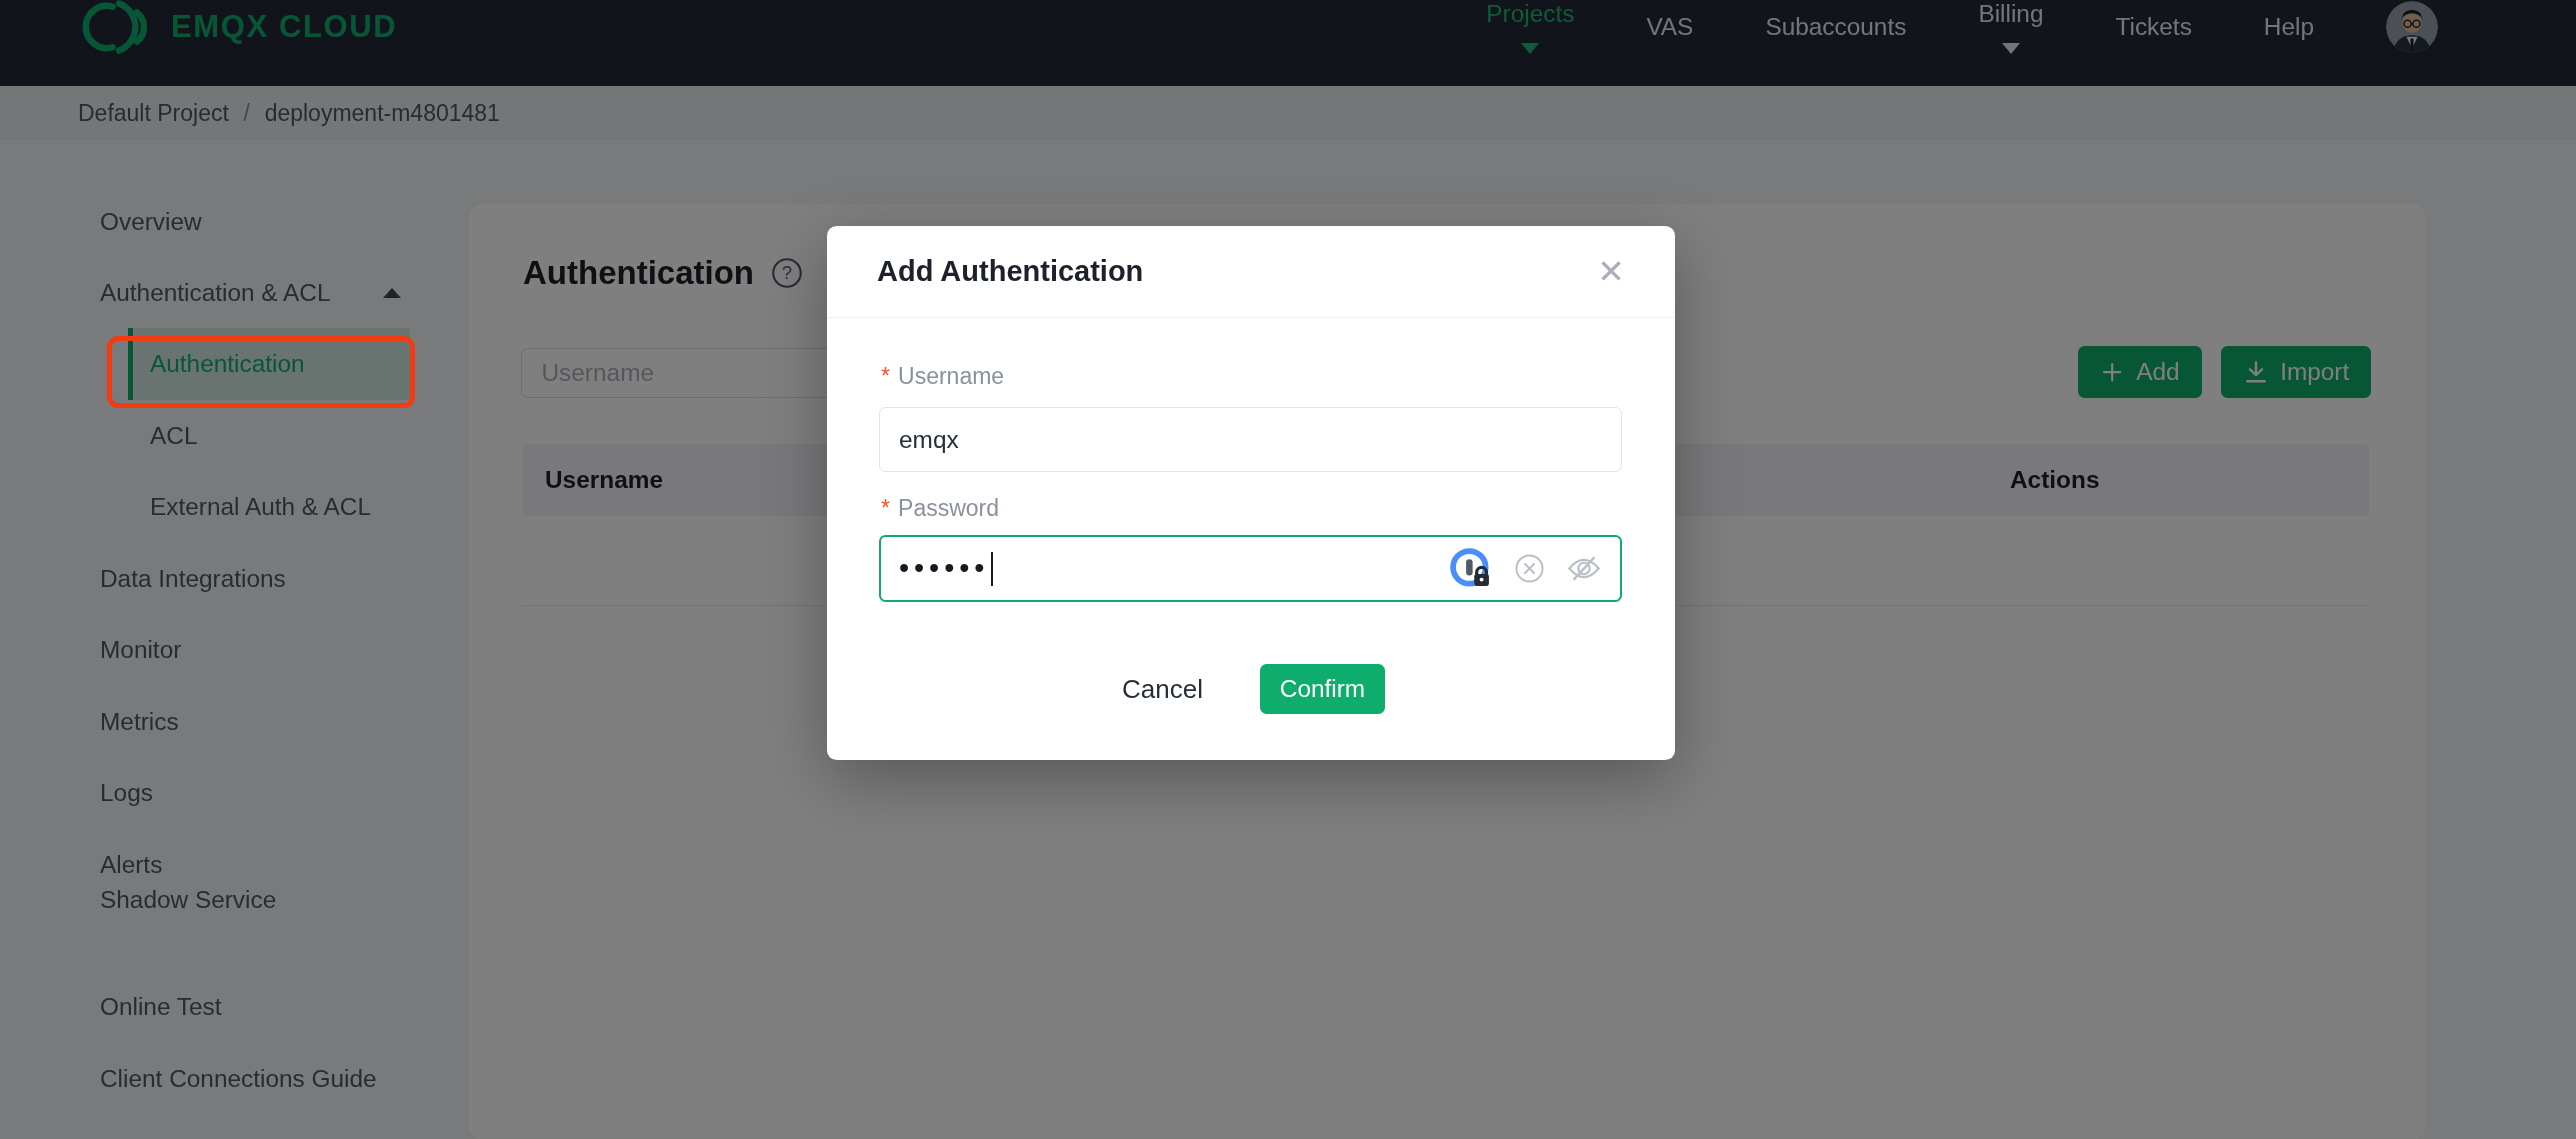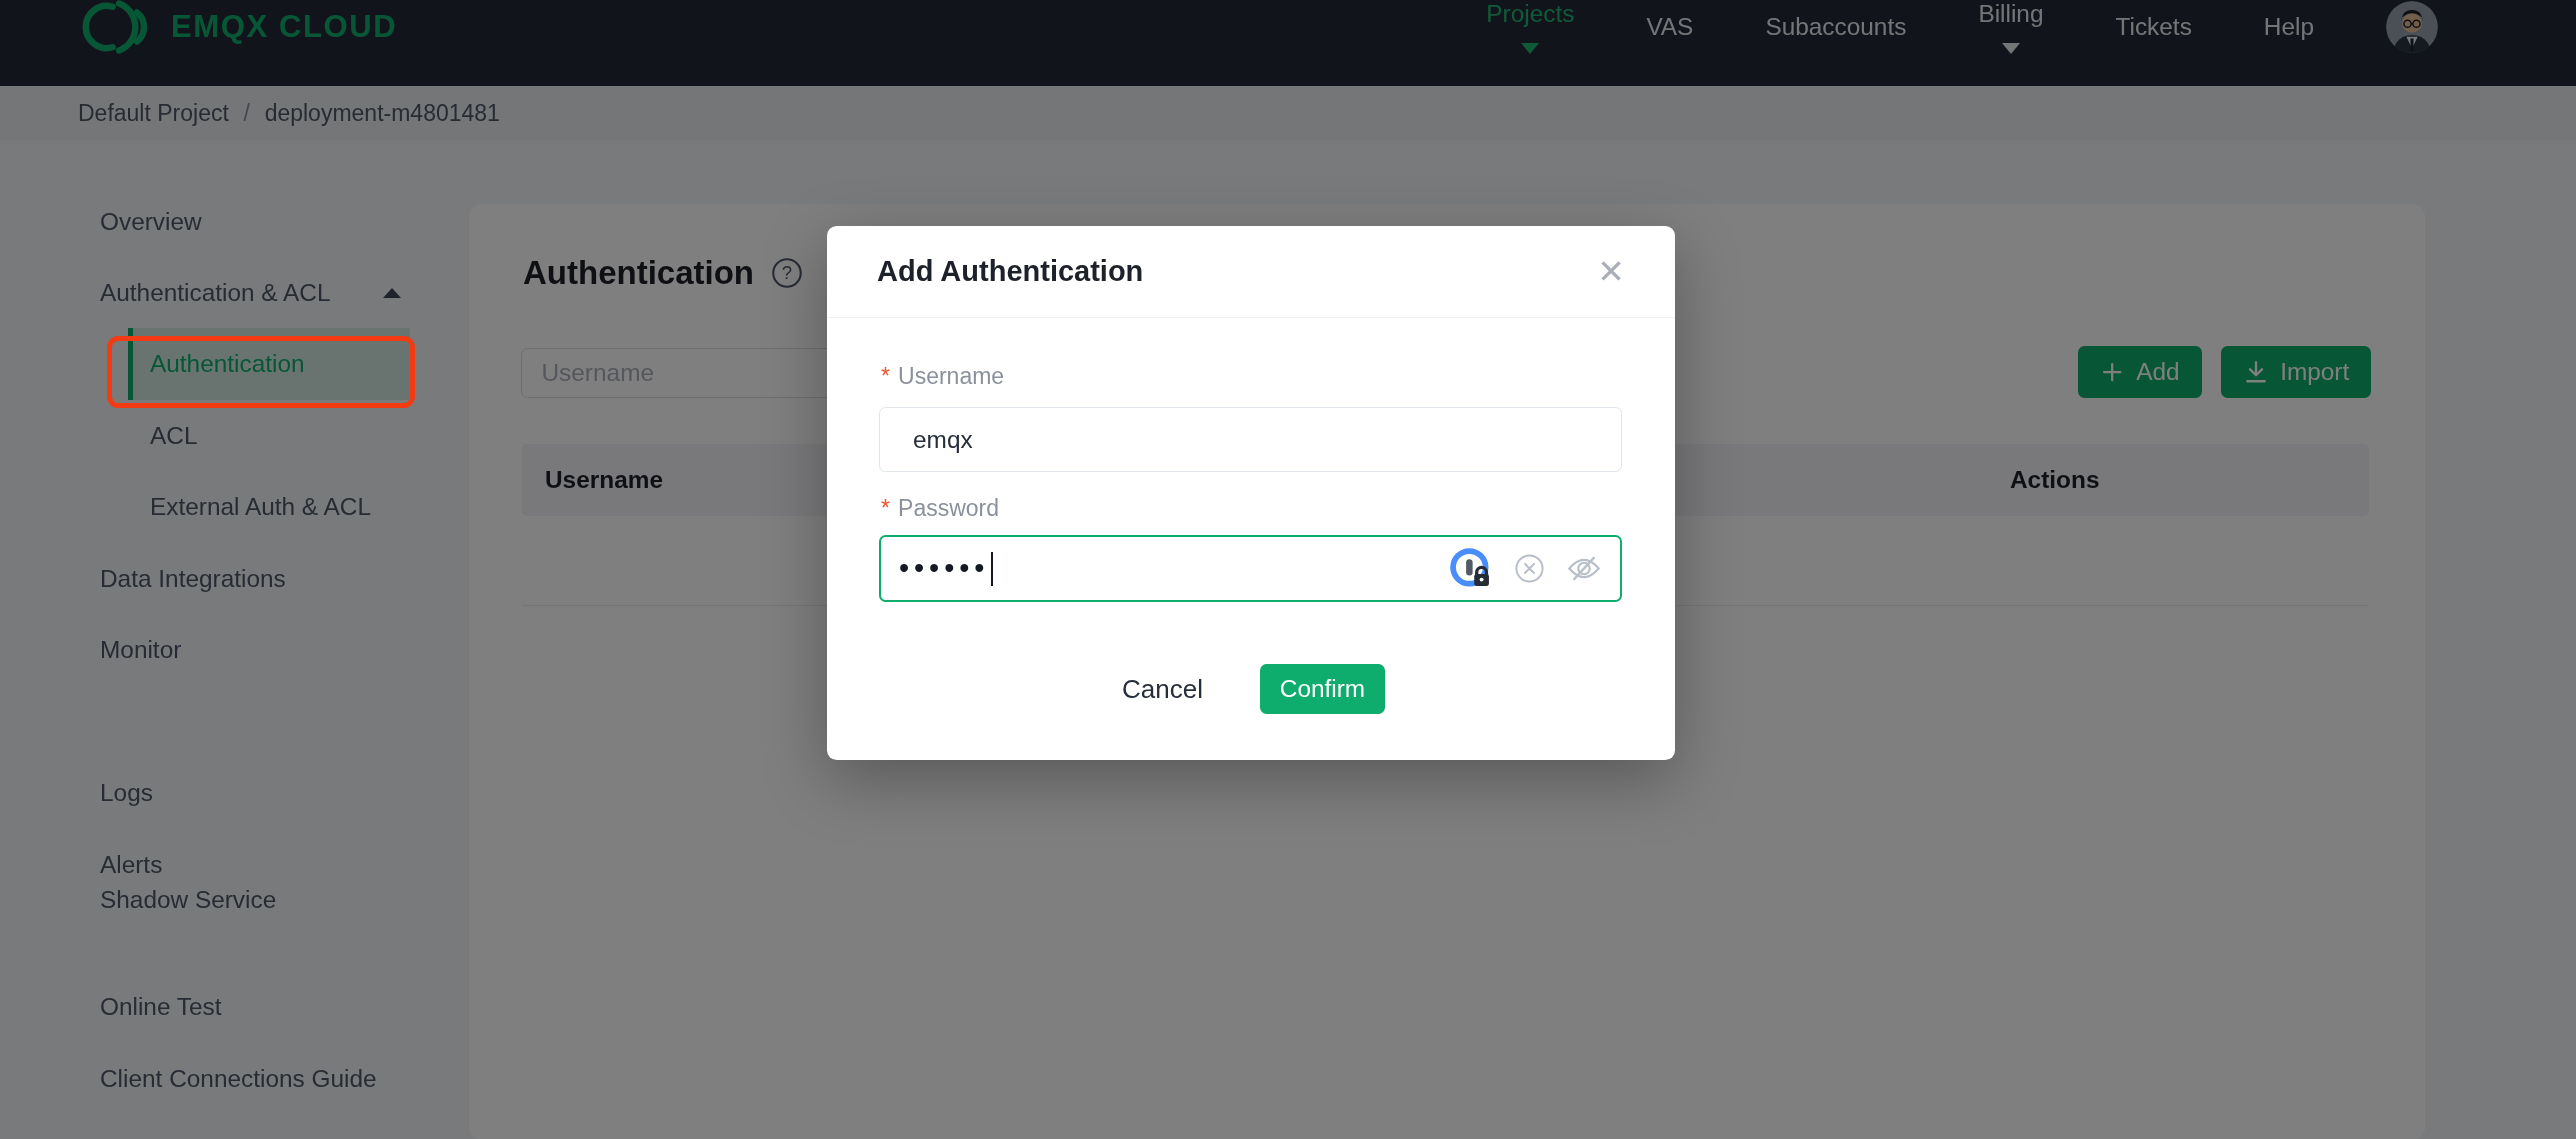--- a/index.html
+++ b/index.html
@@ -63,21 +63,21 @@
   
   .modal{position:absolute;left:827px;top:226px;width:848px;height:534px;background:#ffffff;
          border-radius:9.8px;z-index:60;box-shadow:0 19.5px 65px rgba(0,0,0,0.3);}
   .modal-header{position:absolute;top:0;left:0;right:0;height:92px;border-bottom:1.6px solid #edf0f6;
                 display:flex;align-items:center;padding:0 50px;}
   .modal-title{font-size:29px;font-weight:700;color:#1d2129;}
   .modal-close{margin-left:auto;font-size:33px;color:#a9aeb8;cursor:pointer;line-height:1;font-weight:400;}
   .m-label{position:absolute;left:54px;font-size:23px;color:#8a919c;display:flex;align-items:center;}
   .req{color:#f3542c;margin-right:8.1px;font-size:23px;}
   .m-input{position:absolute;left:52px;width:743px;height:65px;border:1.6px solid #dfe3ec;border-radius:6.5px;
-           font-size:24.4px;color:#272e3b;padding:0 33px;outline:none;background:#fff;
+           font-size:24.4px;color:#272e3b;padding:0 19px;outline:none;background:#fff;
            font-family:"Liberation Sans",sans-serif;}
   .pwd-box{position:absolute;left:52px;top:309px;width:743px;height:67px;border:2.4px solid #0eac6d;
            border-radius:6.5px;display:flex;align-items:center;background:#fff;}
   .dots{font-size:29px;letter-spacing:4.9px;color:#141922;margin-left:18px;line-height:1;}
   .cursor{display:inline-block;width:2.4px;height:34px;background:#141922;margin-left:1.6px;}
   .pwd-icons{margin-left:auto;display:flex;align-items:center;gap:21px;margin-right:18px;}
   .cancel-btn{position:absolute;left:295px;top:438px;height:50px;display:flex;align-items:center;
               font-size:26px;color:#272e3b;cursor:pointer;}
   .confirm-btn{position:absolute;left:433px;top:438px;width:125px;height:50px;align-items:center;}
 
@@ -159,20 +159,23 @@
   </div>
   <div class="sidebar-item" style="top:543px">
     <span class="lbl">Data Integrations</span>
   </div>
   <div class="sidebar-item sub" style="top:471px">
     <span class="lbl">External Auth &amp; ACL</span>
   </div>
   <div class="sidebar-item" style="top:614px">
     <span class="lbl">Monitor</span>
   </div>
+  <div class="sidebar-item" style="top:686px">
+    <span class="lbl">Metrics</span>
+  </div>
   <div class="sidebar-item" style="top:757px">
     <span class="lbl">Logs</span>
   </div>
   <div class="sidebar-item" style="top:829px">
     <span class="lbl">Alerts</span>
   </div>
   <div class="sidebar-item" style="top:864px">
     <span class="lbl">Shadow Service</span>
   </div>
   <div class="sidebar-item" style="top:971px">

